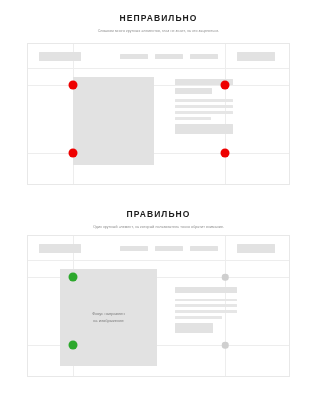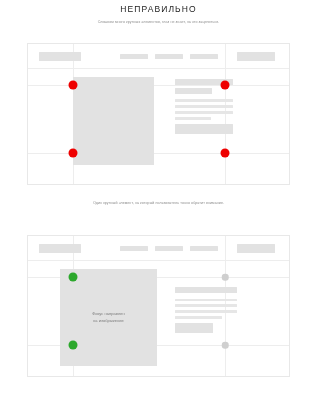--- a/index.html
+++ b/index.html
@@ -21,25 +21,25 @@
     position: absolute;
     left: 0;
     width: 317px;
   }
   .section-bad  { top: 0px; }
   .section-good { top: 196px; }
 
   .section-title {
     text-align: center;
     font-size: 8.5px;
-    font-weight: normal;
+    font-weight: bold;
     letter-spacing: 1.1px;
     color: #1c1c1c;
     margin: 0;
-    padding-top: 4px;
+    padding-top: 13px;
     line-height: 11px;
   }
   .section-sub {
     text-align: center;
     font-size: 3.6px;
     color: #8c8c8c;
     margin: 0;
     padding-top: 4px;
     line-height: 6px;
     letter-spacing: 0.08px;
@@ -165,20 +165,21 @@
     </div>
 
     <div class="dot dot-lg" style="left:45px;  top:41px;  background:#ee0000"></div>
     <div class="dot dot-lg" style="left:45px;  top:109px; background:#ee0000"></div>
     <div class="dot dot-lg" style="left:197px; top:41px;  background:#ee0000"></div>
     <div class="dot dot-lg" style="left:197px; top:109px; background:#ee0000"></div>
   </div>
 </div>
 
 <div class="section section-good">
+  <h2 class="section-title">ПРАВИЛЬНО</h2>
   <p class="section-sub">Один крупный элемент, на который пользователь точно обратит внимание.</p>
 
   <div class="panel panel-good">
 
     <div class="gline gline-v" style="left:45px"></div>
     <div class="gline gline-v" style="left:197px"></div>
     <div class="gline gline-h" style="top:41px"></div>
     <div class="gline gline-h" style="top:109px"></div>
 
     <div class="mock-header">

